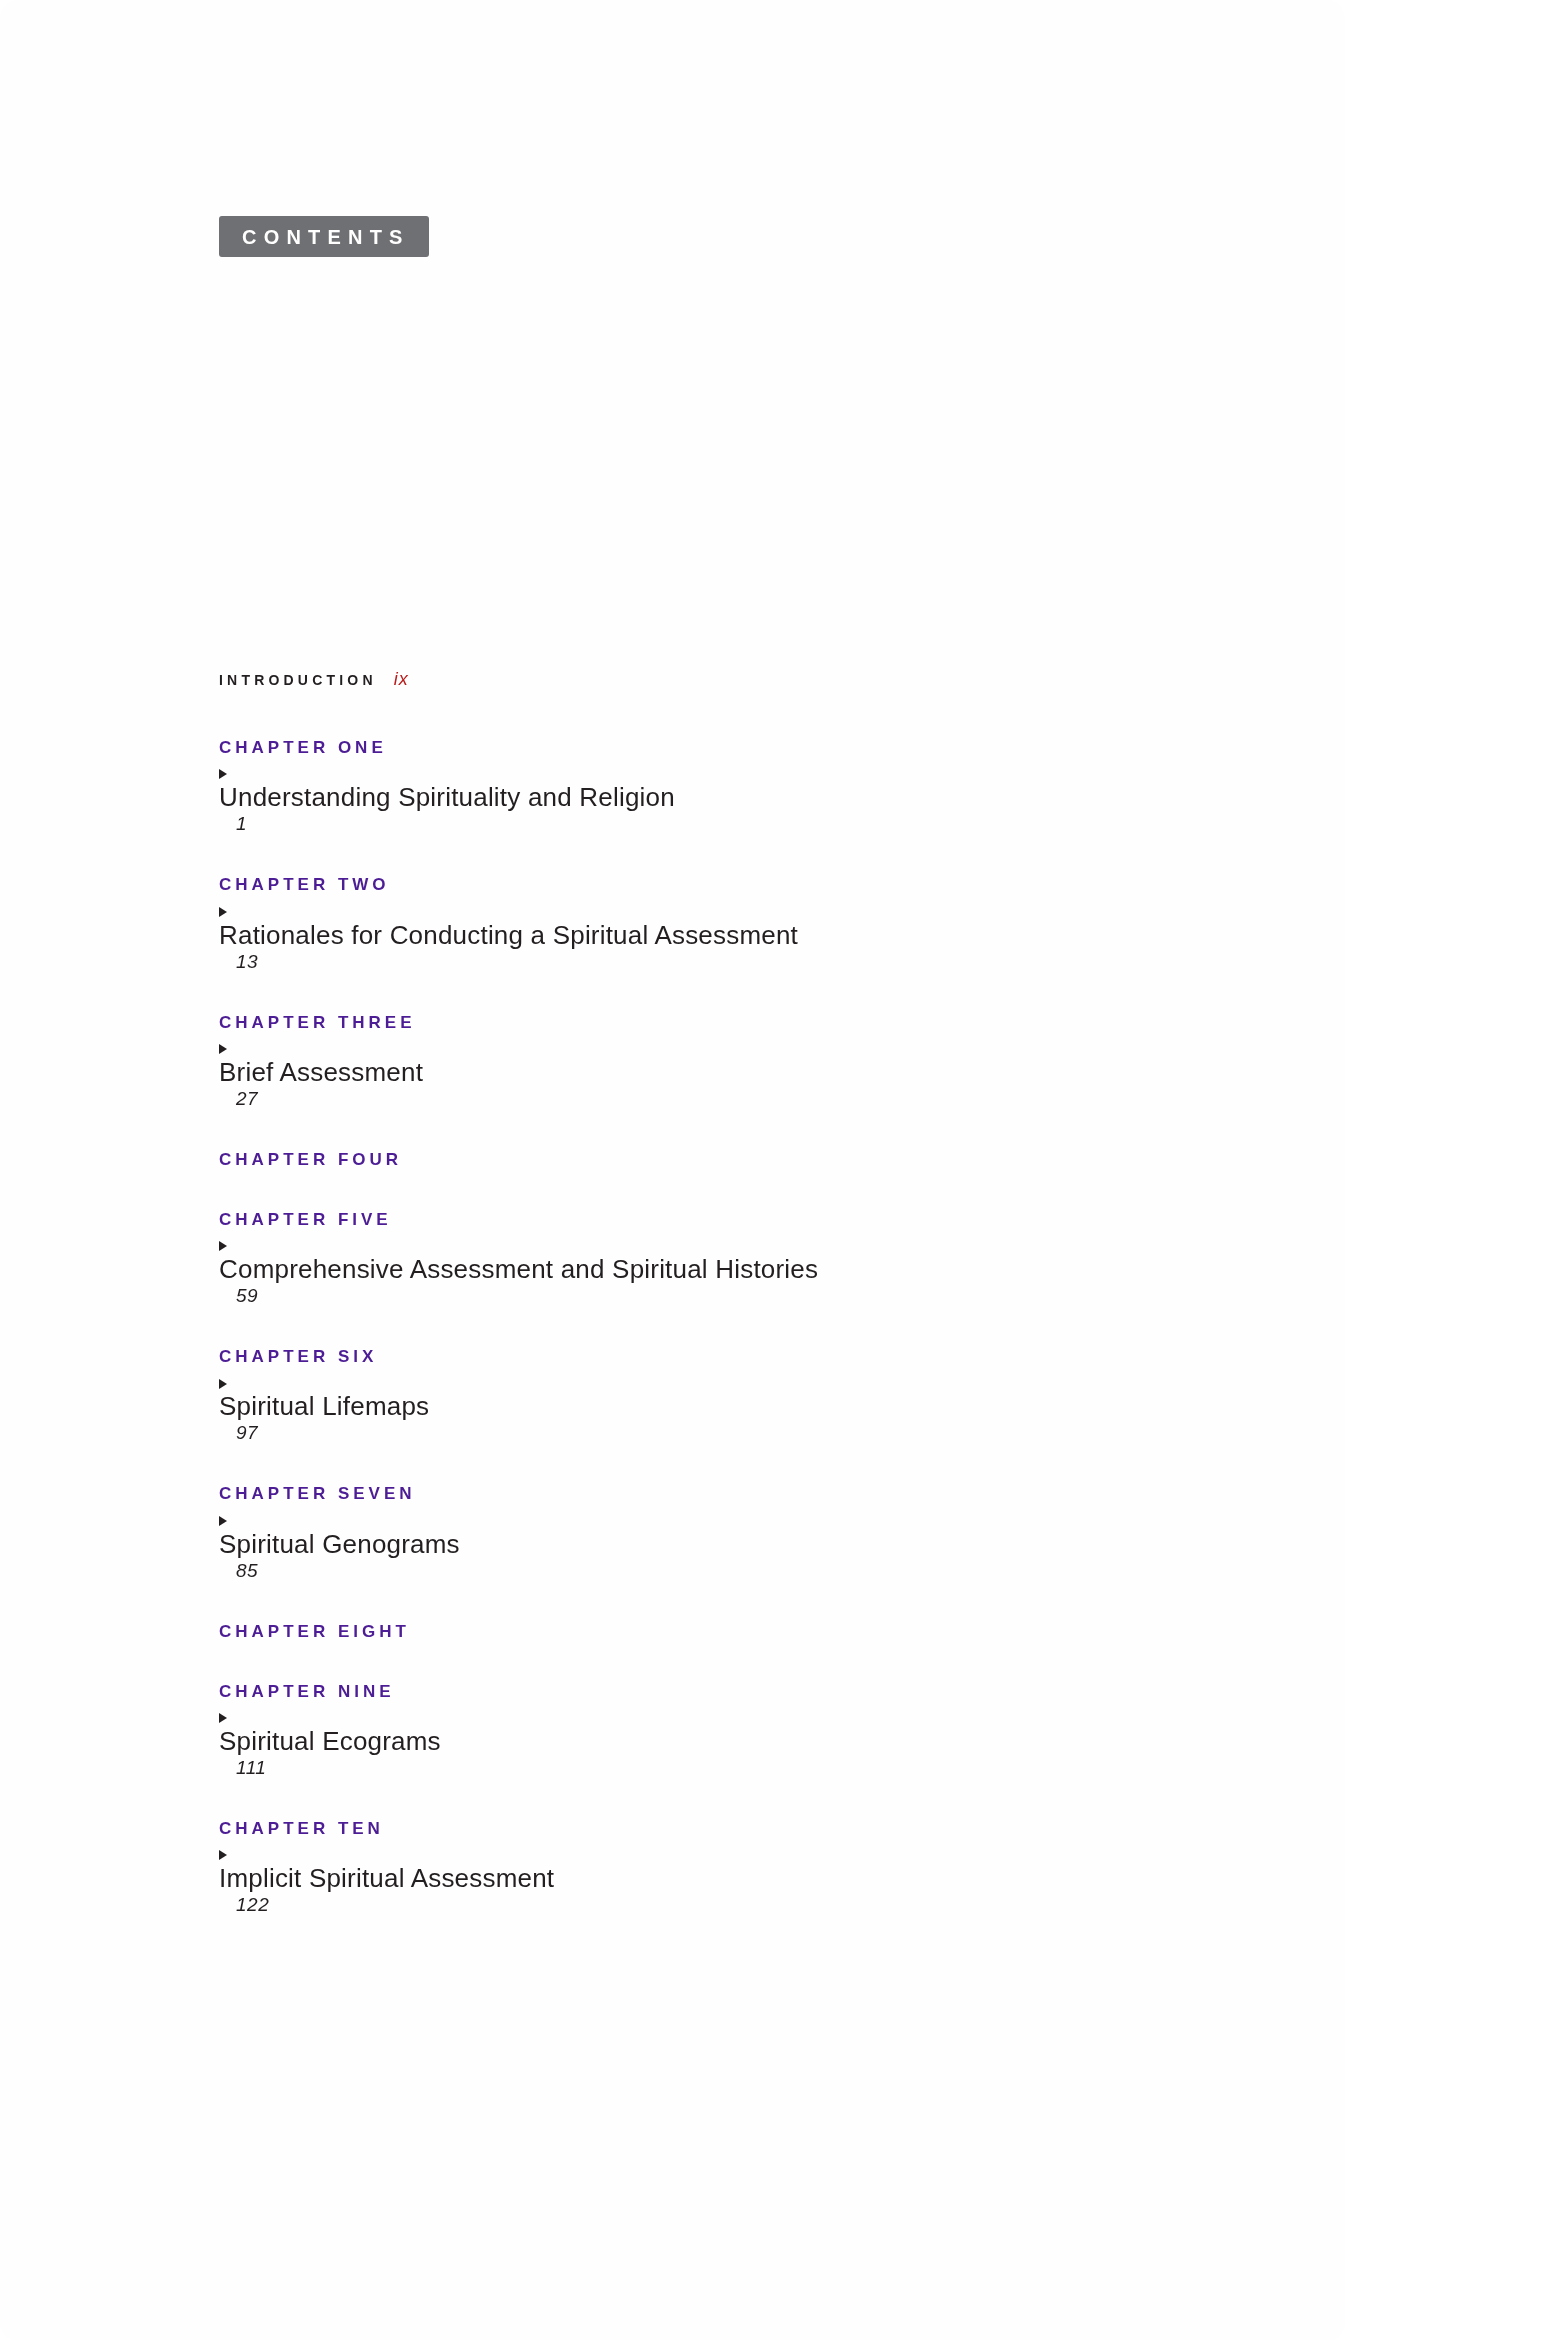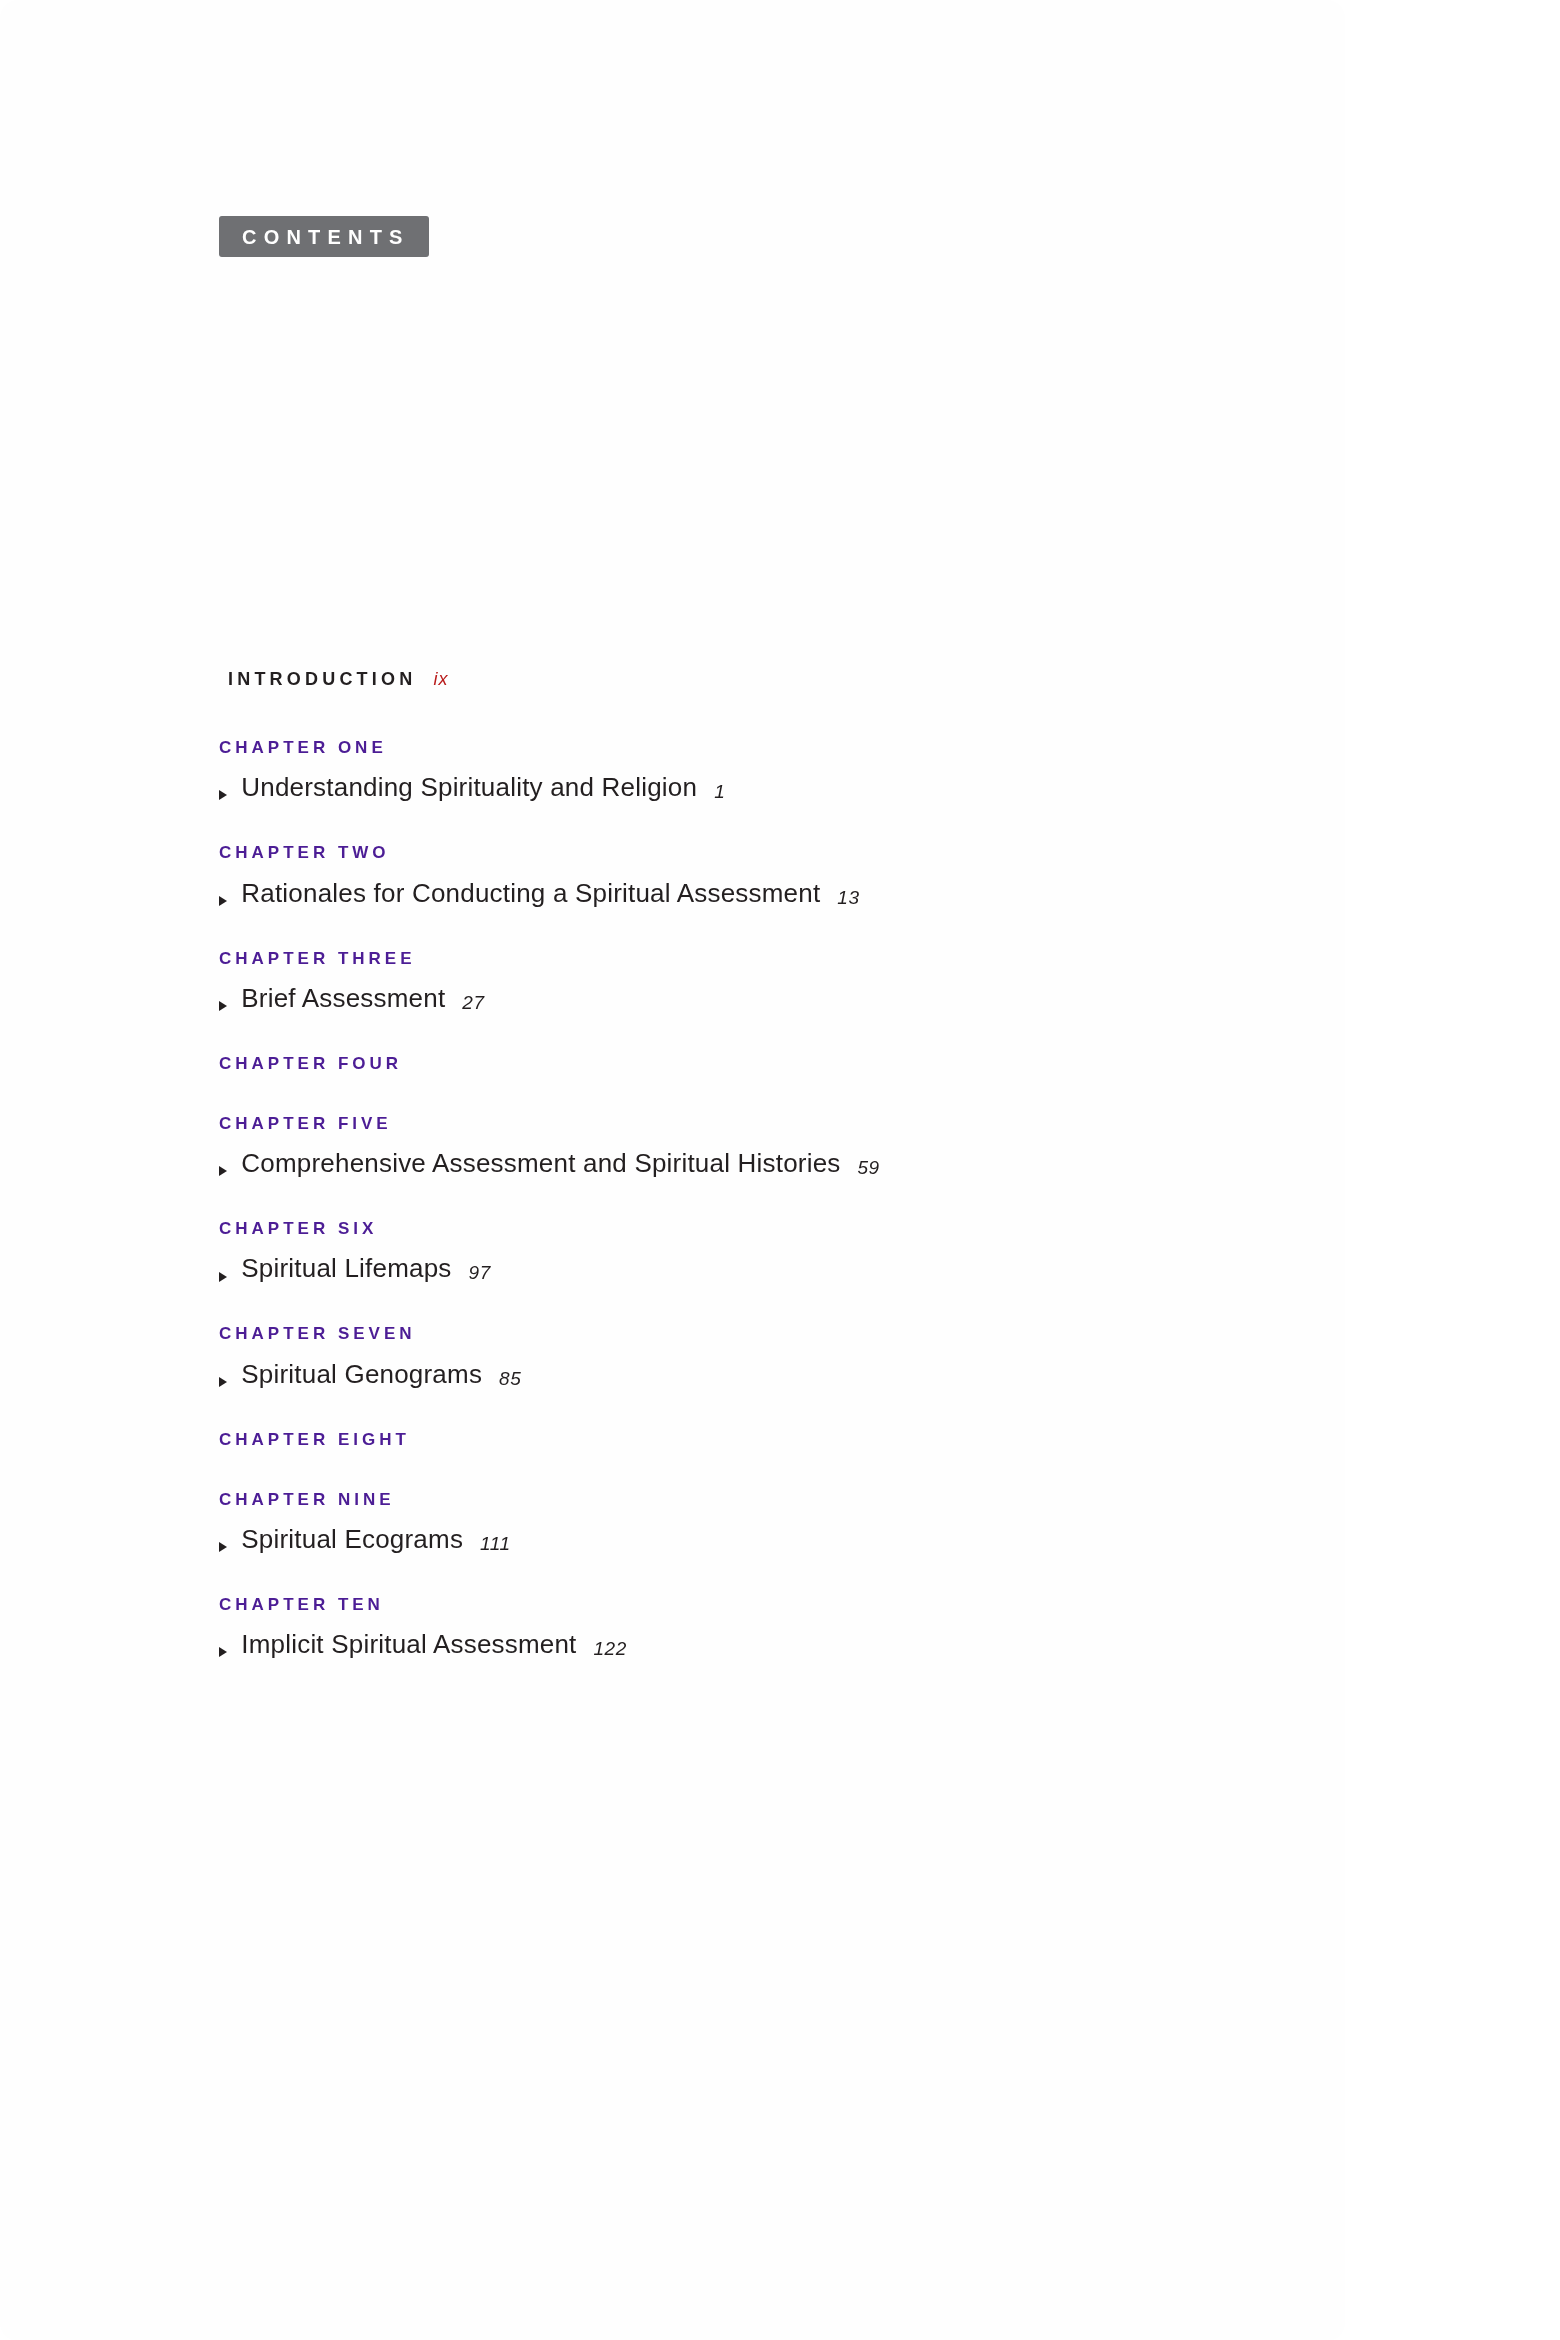--- a/index.html
+++ b/index.html
@@ -48,25 +48,24 @@
     left: 219px;
     top: 669px;
     width: 1128px;
   }
 
   .toc-intro {
     margin-bottom: 48px;
     white-space: nowrap;
   }
   .toc-intro .intro-label {
-    font-size: 18px;
+    font-size: 14px;
     font-weight: bold;
     letter-spacing: 4.2px;
     color: #231f20;
-    margin-left: 9px;
   }
   .toc-intro .intro-page {
     font-size: 18px;
     font-style: italic;
     letter-spacing: 1px;
     margin-left: 17px;
     color: #b91c1c;
   }
 
   .toc-entry {
@@ -77,22 +76,23 @@
     font-size: 17px;
     font-weight: bold;
     letter-spacing: 4px;
     color: #4c1d95;
     margin-bottom: 14.3px;
     white-space: nowrap;
   }
 
   .chapter-line {
     display: flex;
-    align-items: flex-end;
-    white-space: nowrap;
+    align-items: flex-start;
+    white-space: nowrap;
+    flex-direction: column;
   }
 
   .bullet-icon {
     display: inline-block;
     width: 0;
     height: 0;
     border-left: 8.6px solid #231f20;
     border-top: 5.7px solid transparent;
     border-bottom: 5.7px solid transparent;
     margin-right: 14.3px;

